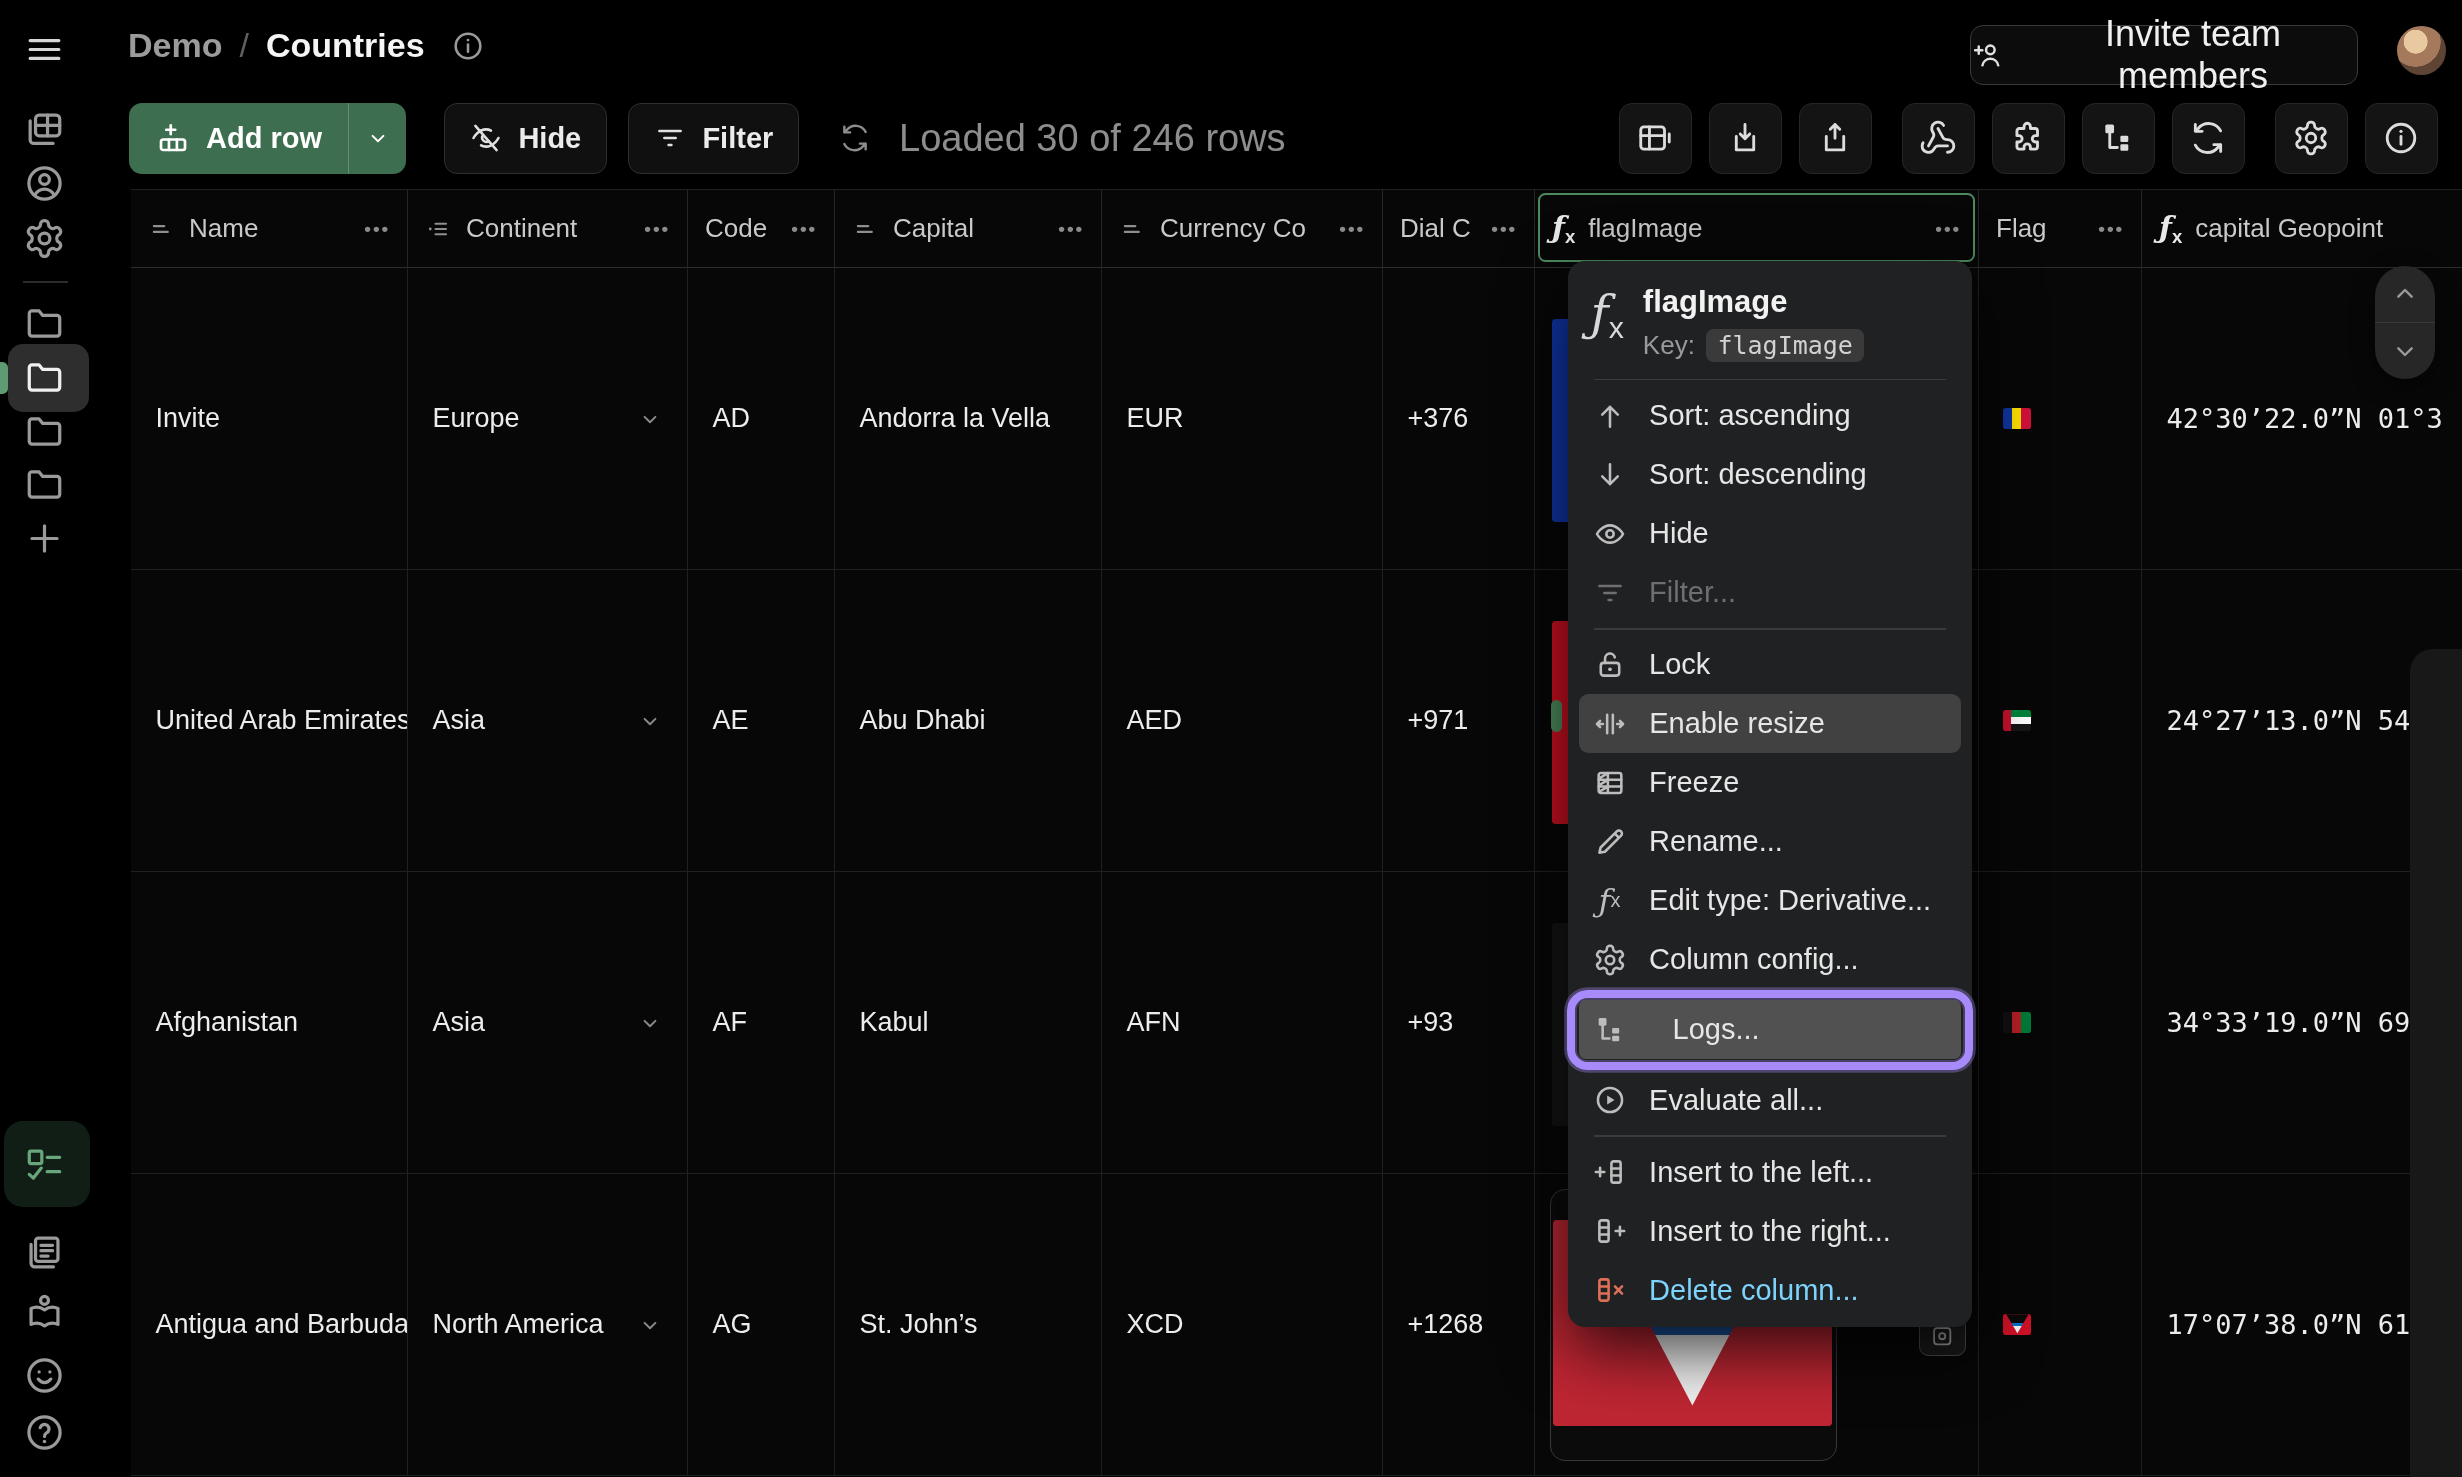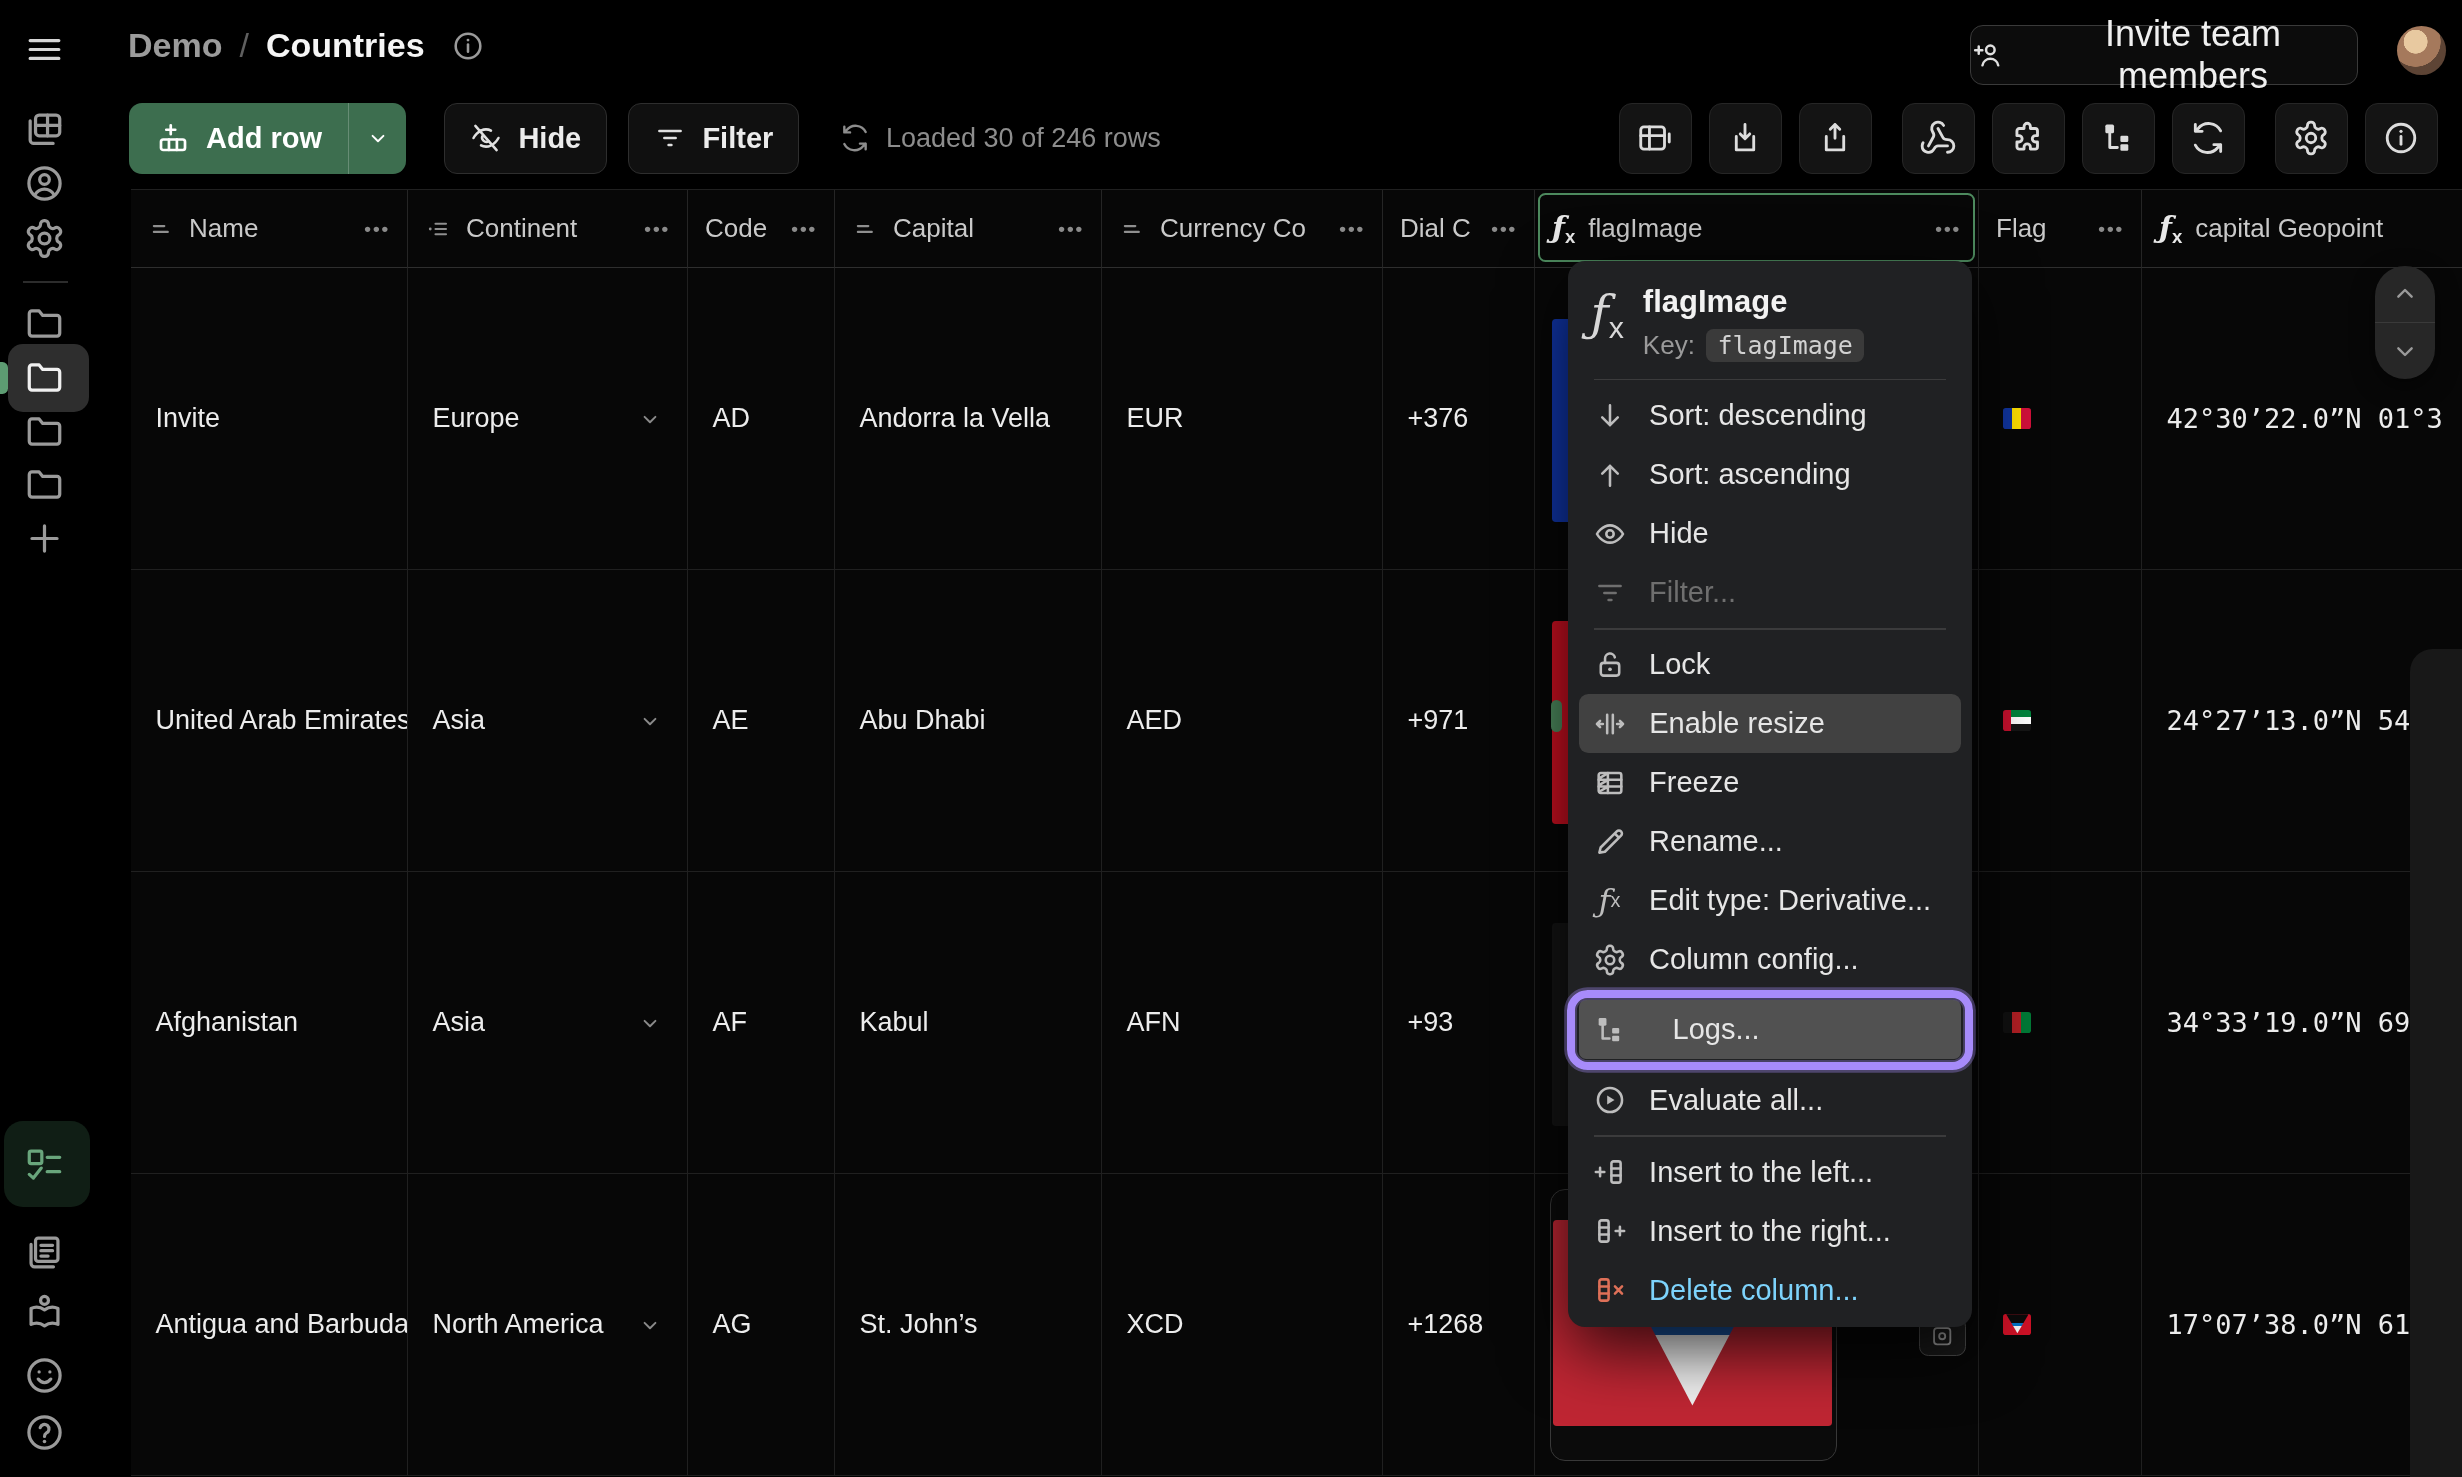--- a/index.html
+++ b/index.html
@@ -50,21 +50,21 @@
   .toolbar { position:absolute; left:103px; top:98px; right:0; height:91px; }
   .addrow { position:absolute; left:26px; top:4.7px; height:71px; display:flex; background:#3d6e4f; border-radius:13px; overflow:hidden; color:#fff; }
   .addrow-main { display:flex; align-items:center; gap:15px; padding:0 26px; font-size:29px; font-weight:bold; }
   .addrow-main svg { width:36px; height:36px; }
   .addrow-caret { width:58px; display:flex; align-items:center; justify-content:center; border-left:1.9px solid rgba(255,255,255,.22); }
   .addrow-caret svg { width:26px; height:26px; }
   .tbtn { position:absolute; top:4.7px; height:71px; background:#101010; border:1.9px solid #2e2e2e; border-radius:13px; display:flex; align-items:center; gap:15px; padding:0 24.4px; color:#ececec; font-size:29px; font-weight:bold; }
   .tbtn svg { width:34px; height:34px; color:#e0e0e0; }
   .btn-hide { left:341px; }
   .btn-filter { left:525px; }
-  .load-status { position:absolute; left:736px; top:4.7px; height:71px; display:flex; align-items:center; gap:15px; color:#8d8d8d; font-size:27px; }
+  .load-status { position:absolute; left:736px; top:4.7px; height:71px; display:flex; align-items:center; gap:28px; color:#8d8d8d; font-size:38px; }
   .load-status svg { width:32px; height:32px; }
   .right-icons { position:absolute; right:24.4px; top:4.7px; display:flex; gap:17px; }
   .ribtn { width:73px; height:71px; background:#141414; border:1.9px solid #262626; border-radius:13px; display:flex; align-items:center; justify-content:center; color:#dcdcdc; }
   .ribtn svg { width:38px; height:38px; }
   .ribtn.gap { margin-left:13px; }
 
   
   .grid { position:absolute; left:131px; top:189px; width:2331px; display:grid;
           grid-template-columns:277px 280px 147px 267px 281px 152px 444px 163px 320px;
           grid-template-rows:78px 302px 302px 302px 302px; background:#070707; border-top:1.9px solid #202020; }
@@ -565,32 +565,32 @@
           <span>Key:</span>
           <span class="key-chip">flagImage</span>
         </div>
       </div>
     </div>
     <div class="menu-div"></div>
 
     <div class="mi">
       <span class="mic">
           <svg class="ic" viewBox="0 0 24 24">
+            <path d="M12 19.5v-14M6.5 11 12 5.5 17.5 11"></path>
+          </svg>
+        </span>
+      <span>Sort: ascending</span>
+    </div>
+    <div class="mi">
+      <span class="mic">
+          <svg class="ic" viewBox="0 0 24 24">
             <path d="M12 4.5v14M6.5 13l5.5 5.5L17.5 13"></path>
           </svg>
         </span>
       <span>Sort: descending</span>
-    </div>
-    <div class="mi">
-      <span class="mic">
-          <svg class="ic" viewBox="0 0 24 24">
-            <path d="M12 19.5v-14M6.5 11 12 5.5 17.5 11"></path>
-          </svg>
-        </span>
-      <span>Sort: ascending</span>
     </div>
     <div class="mi">
       <span class="mic">
           <svg class="ic" viewBox="0 0 24 24">
             <path d="M2.8 12S6.2 5.9 12 5.9 21.2 12 21.2 12 17.8 18.1 12 18.1 2.8 12 2.8 12Z"></path>
             <circle cx="12" cy="12" r="2.6"></circle>
           </svg>
         </span>
       <span>Hide</span>
     </div>

